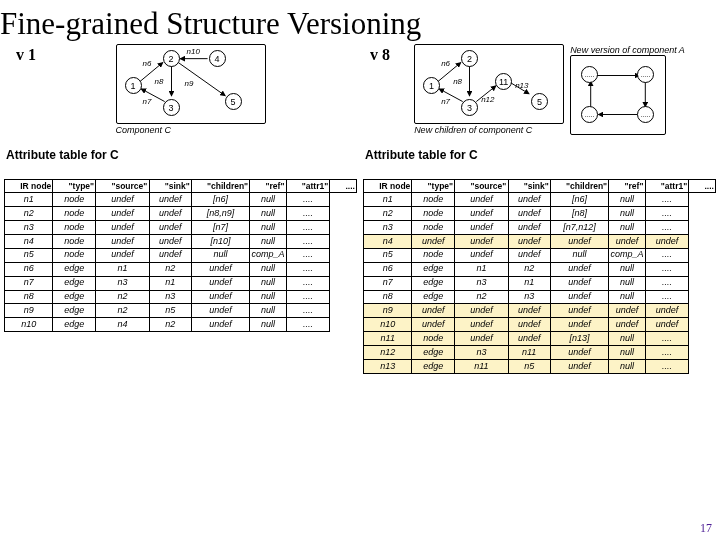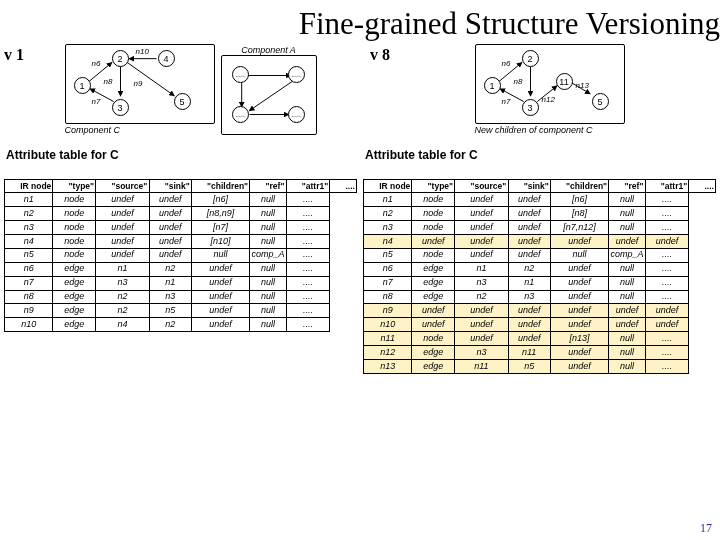--- a/index.html
+++ b/index.html
@@ -1,21 +1,21 @@
 <!DOCTYPE html>
 <html><head>
 <meta charset="utf-8">
 <style>
   * { box-sizing: border-box; margin: 0; padding: 0; }
   body { width: 720px; height: 540px; background: #fff; font-family: Arial, sans-serif; position: relative; overflow: hidden; }
-  .title { text-align: right; font-family: "Times New Roman", serif; font-size: 31px; padding: 6px 0 2px; }
+  .title { text-align: left; font-family: "Times New Roman", serif; font-size: 31px; padding: 6px 0 2px; }
   .columns { display: flex; gap: 6px; padding: 0 4px; }
   .col { flex: 1; display: flex; flex-direction: column; }
   .vlabel { font-family: "Times New Roman", serif; font-size: 16px; font-weight: bold; position: absolute; }
-  .vlabel.v1 { left: 4px; top: 46px; }
+  .vlabel.v1 { left: 16px; top: 46px; }
   .vlabel.v2 { left: 370px; top: 46px; }
   .diagrams { display: flex; gap: 6px; height: 100px; justify-content: center; align-items: flex-start; margin-left: 20px; }
   .graph-box { border: 1.2px solid #000; border-radius: 2px; position: relative; }
   .graph-box.main { width: 150px; height: 80px; }
   .graph-box.comp { width: 96px; height: 80px; }
   .gnode { position: absolute; border: 1.2px solid #000; border-radius: 50%; width: 17px; height: 17px; display: flex; align-items: center; justify-content: center; font-size: 9px; background: #fff; }
   .glbl { position: absolute; font-size: 8px; font-style: italic; }
   .gcaption { font-size: 9px; font-style: italic; margin-top: 1px; white-space: nowrap; }
   svg.edges { position: absolute; top: 0; left: 0; width: 100%; height: 100%; pointer-events: none; }
   .tblcaption { font-weight: bold; font-size: 12px; margin: 4px 0 17px 2px; }
@@ -56,35 +56,20 @@
           <div class="gnode" style="left:92px;top:5px">4</div>
           <div class="gnode" style="left:108px;top:48px">5</div>
           <div class="glbl" style="left:26px;top:14px">n6</div>
           <div class="glbl" style="left:26px;top:52px">n7</div>
           <div class="glbl" style="left:38px;top:32px">n8</div>
           <div class="glbl" style="left:68px;top:34px">n9</div>
           <div class="glbl" style="left:70px;top:2px">n10</div>
         </div>
         <div class="gcaption">Component C</div>
       </div>
-      <div>
-        <div class="gcaption" style="text-align:center">Component A</div>
-        <div class="graph-box comp">
-          <svg class="edges" viewBox="0 0 96 80">
-            <line x1="24" y1="20" x2="70" y2="20" stroke="#000" marker-end="url(#ah1)"></line>
-            <line x1="72" y1="26" x2="28" y2="56" stroke="#000" marker-end="url(#ah1)"></line>
-            <line x1="28" y1="60" x2="68" y2="60" stroke="#000" marker-end="url(#ah1)"></line>
-            <line x1="20" y1="26" x2="20" y2="52" stroke="#000" marker-end="url(#ah1)"></line>
-          </svg>
-          <div class="gnode" style="left:10px;top:10px;font-size:7px">.....</div>
-          <div class="gnode" style="left:66px;top:10px;font-size:7px">.....</div>
-          <div class="gnode" style="left:10px;top:50px;font-size:7px">.....</div>
-          <div class="gnode" style="left:66px;top:50px;font-size:7px">.....</div>
-        </div>
-      </div>
     </div>
     <div class="tblcaption">Attribute table for C</div>
     <table>
       <thead>
           <tr id="v1-head">
             <th>IR node</th>
             <th>"type"</th>
             <th>"source"</th>
             <th>"sink"</th>
             <th>"children"</th>
@@ -205,20 +190,35 @@
           <div class="gnode" style="left:80px;top:28px">11</div>
           <div class="gnode" style="left:116px;top:48px">5</div>
           <div class="glbl" style="left:26px;top:14px">n6</div>
           <div class="glbl" style="left:26px;top:52px">n7</div>
           <div class="glbl" style="left:38px;top:32px">n8</div>
           <div class="glbl" style="left:66px;top:50px">n12</div>
           <div class="glbl" style="left:100px;top:36px">n13</div>
         </div>
         <div class="gcaption">New children of component C</div>
       </div>
+      <div>
+        <div class="gcaption" style="text-align:center">New version of component A</div>
+        <div class="graph-box comp">
+          <svg class="edges" viewBox="0 0 96 80">
+            <line x1="24" y1="20" x2="70" y2="20" stroke="#000" marker-end="url(#ah1)"></line>
+            <line x1="76" y1="26" x2="76" y2="52" stroke="#000" marker-end="url(#ah1)"></line>
+            <line x1="68" y1="60" x2="28" y2="60" stroke="#000" marker-end="url(#ah1)"></line>
+            <line x1="20" y1="52" x2="20" y2="26" stroke="#000" marker-end="url(#ah1)"></line>
+          </svg>
+          <div class="gnode" style="left:10px;top:10px;font-size:7px">.....</div>
+          <div class="gnode" style="left:66px;top:10px;font-size:7px">.....</div>
+          <div class="gnode" style="left:10px;top:50px;font-size:7px">.....</div>
+          <div class="gnode" style="left:66px;top:50px;font-size:7px">.....</div>
+        </div>
+      </div>
     </div>
     <div class="tblcaption">Attribute table for C</div>
     <table>
       <thead>
           <tr id="v2-head">
             <th>IR node</th>
             <th>"type"</th>
             <th>"source"</th>
             <th>"sink"</th>
             <th>"children"</th>

